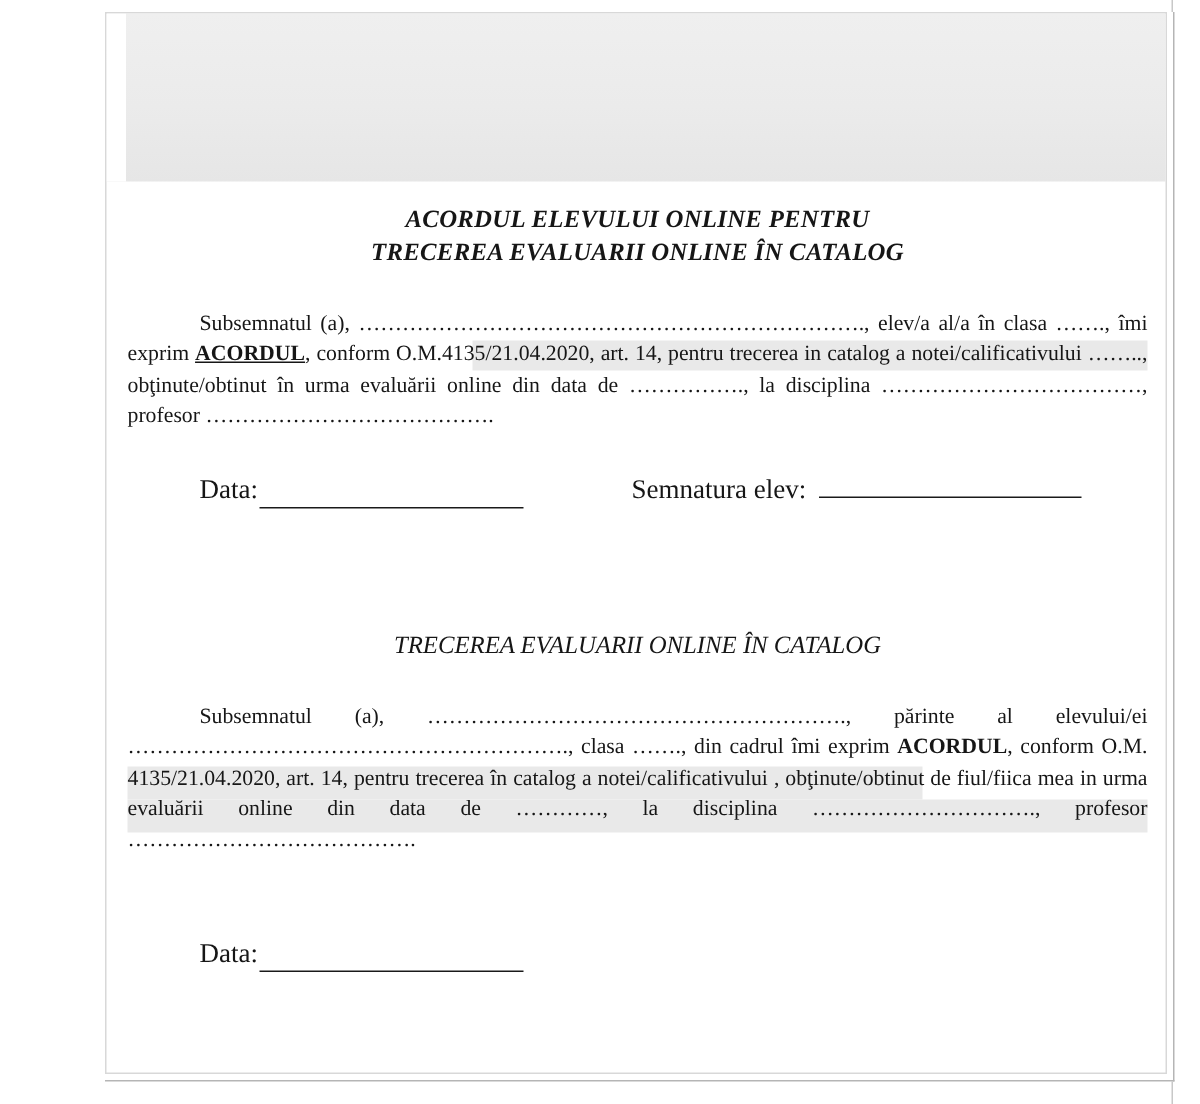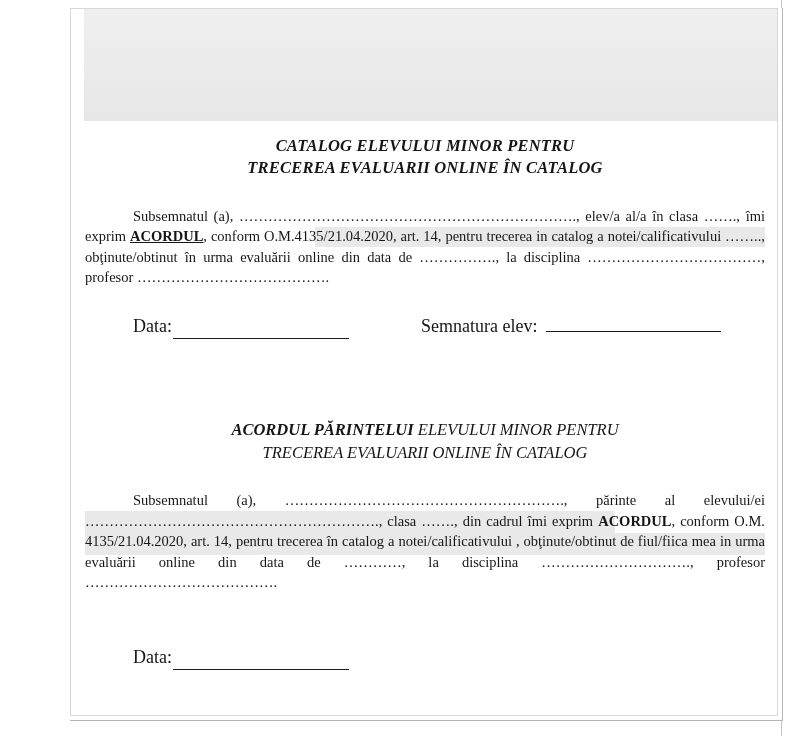--- a/index.html
+++ b/index.html
@@ -159,44 +159,41 @@
 
     <div class="doc-body">
       <div class="content">
 
         <div class="smudge" style="left:230px; top:106px; width:450px; height:20px;"></div>
         <div class="smudge" style="left:0px; top:390px; width:530px; height:22px;"></div>
         <div class="smudge" style="left:0px; top:412px; width:680px; height:22px;"></div>
 
         <div class="spacer-sm"></div>
 
-        <div class="title">CATALOG ELEVULUI MINOR PENTRU</div>
+        <div class="title">ACORDUL ELEVULUI ONLINE PENTRU</div>
         <div class="title">TRECEREA EVALUARII ONLINE ÎN CATALOG</div>
 
         <div class="spacer-md"></div>
 
         <p class="para indent">Subsemnatul (a), ……………………………………………………………., elev/a al/a în clasa ……., îmi exprim <span class="u">ACORDUL</span>, conform O.M.4135/21.04.2020, art. 14, pentru trecerea in catalog a notei/calificativului …….., obţinute/obtinut în urma evaluării online din data de ……………., la disciplina ………………………………,          profesor ………………………………….</p>
 
         <div class="spacer-md"></div>
 
         <div class="sign-row">
           <span class="sign-label">Data:</span>
           <span class="rule rule-a"></span>
           <span class="sign-right">
             <span class="sign-label">Semnatura elev:</span>
             <span class="rule rule-b"></span>
           </span>
         </div>
 
         <div class="spacer-xl"></div>
         <div class="spacer-sm"></div>
 
-        <div class="title-2">
-          <b>ACORDUL PĂRINTELUI</b><span> ELEVULUI MINOR PENTRU</span>
-        </div>
         <div class="title-2">TRECEREA EVALUARII ONLINE ÎN CATALOG</div>
 
         <div class="spacer-md"></div>
 
         <p class="para indent">Subsemnatul (a), ………………………………………………….,          părinte     al elevului/ei ……………………………………………………., clasa ……., din cadrul                          îmi exprim <b>ACORDUL</b>, conform O.M. 4135/21.04.2020, art. 14, pentru trecerea în catalog a notei/calificativului      , obţinute/obtinut de fiul/fiica mea in urma evaluării online din data de …………,                      la disciplina …………………………., profesor ………………………………….</p>
 
         <div class="spacer-lg"></div>
 
         <div class="sign-row">
           <span class="sign-label">Data:</span>

